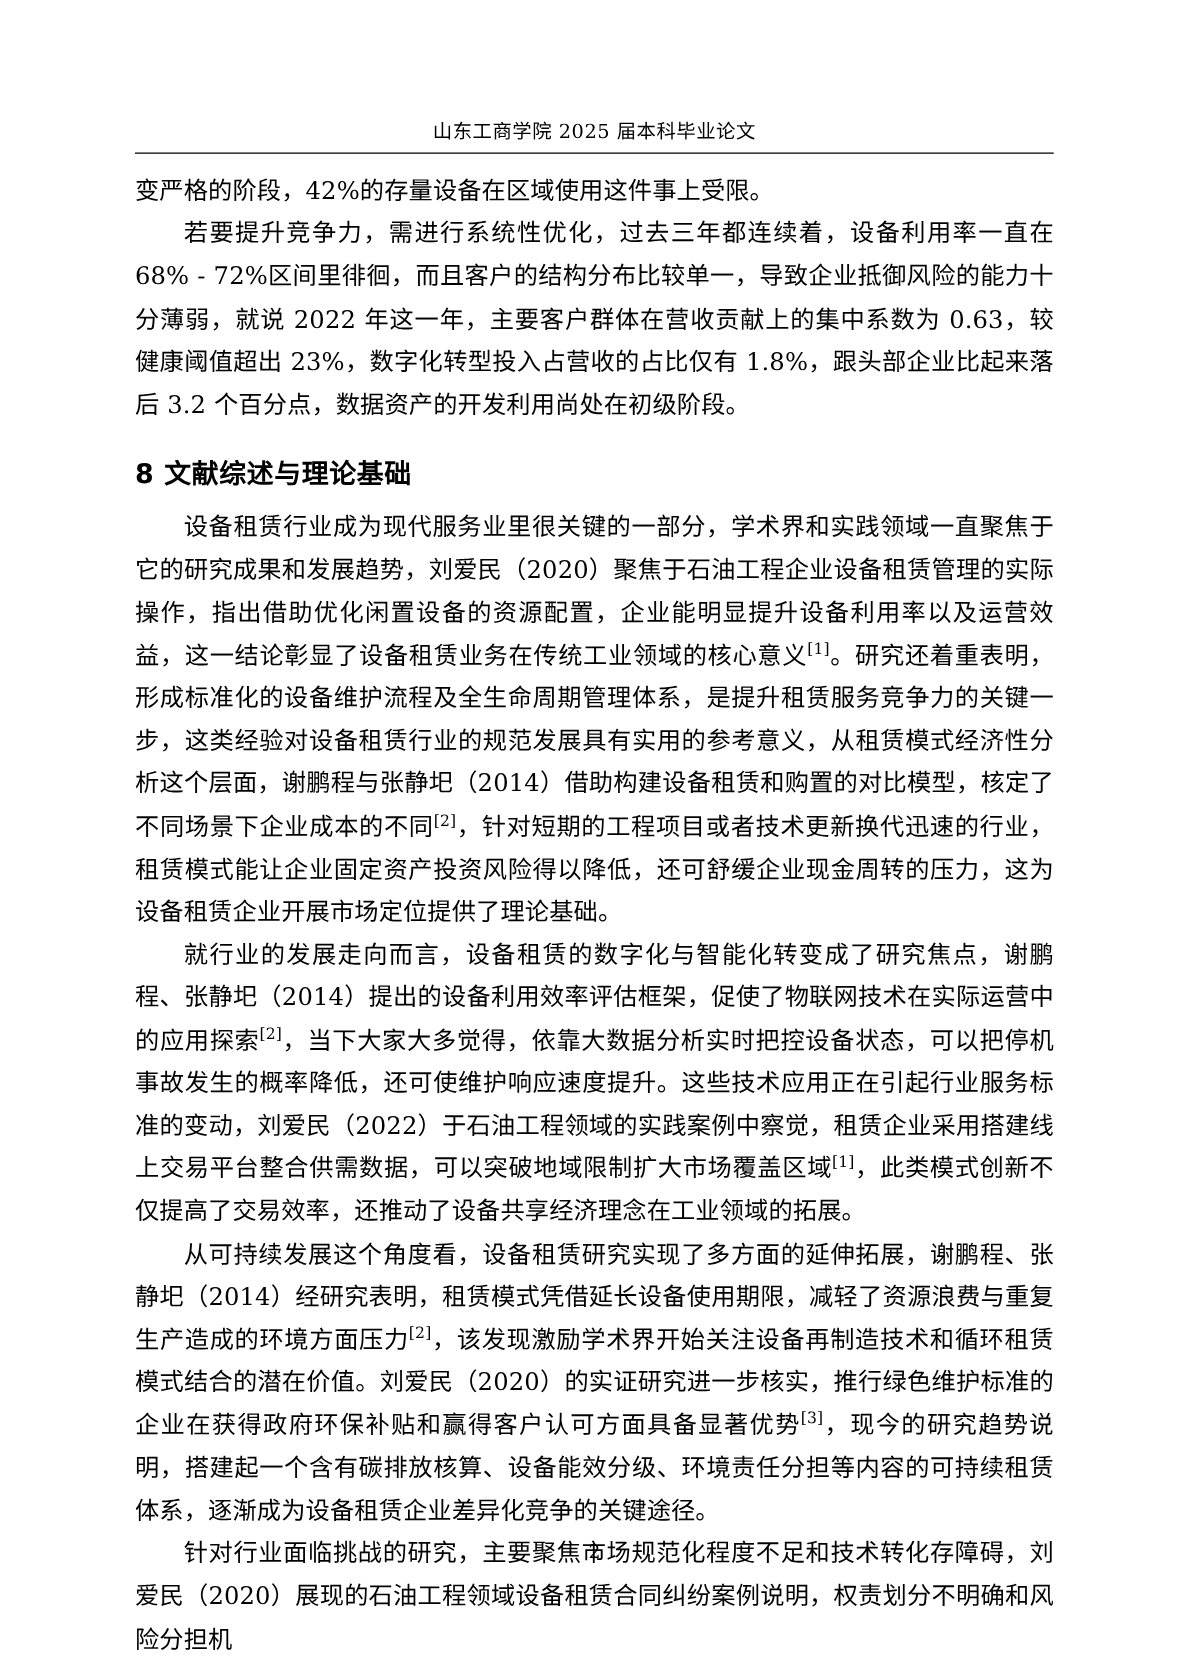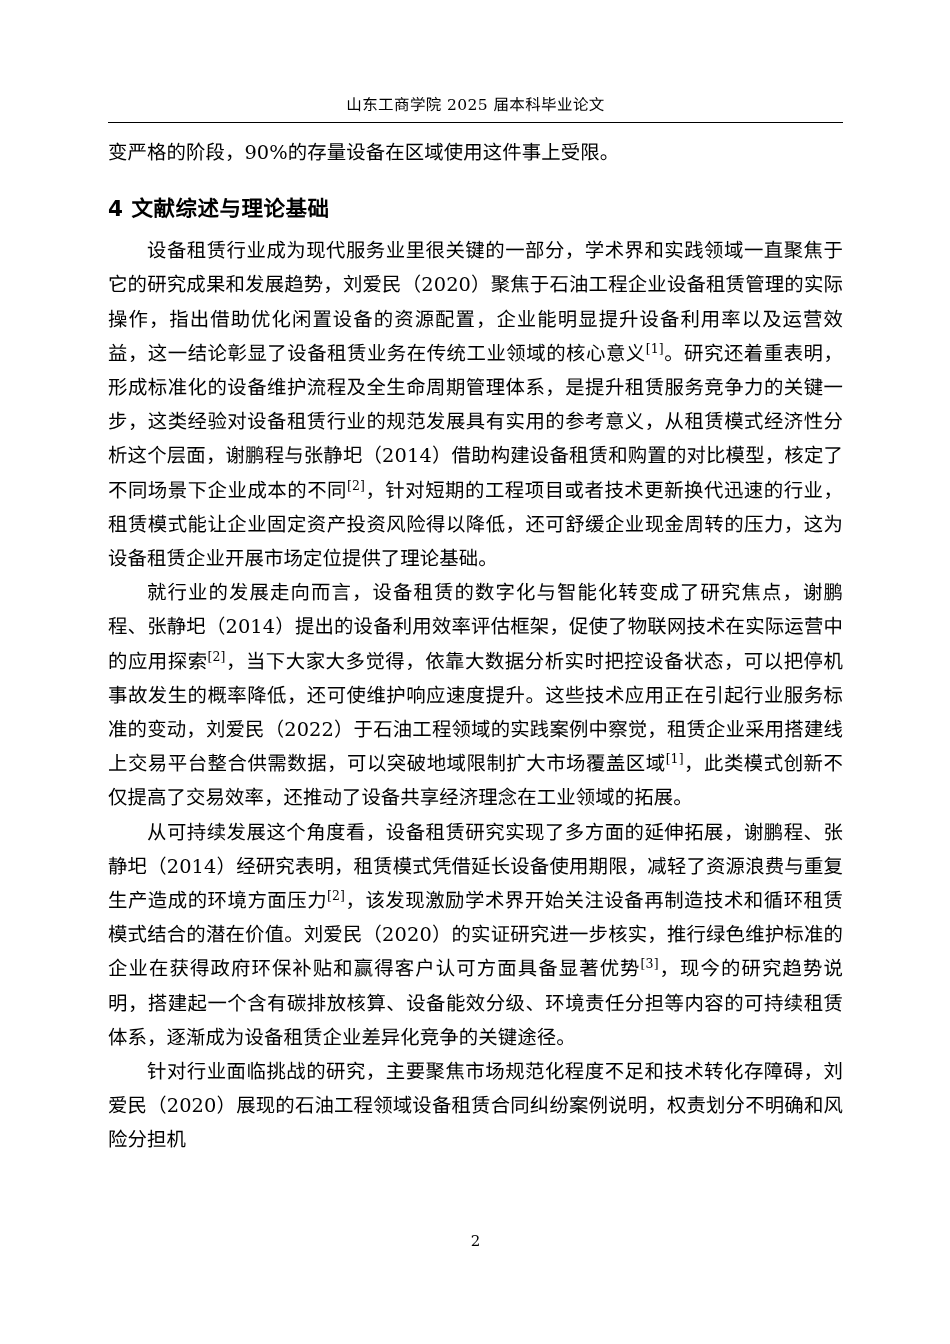--- a/index.html
+++ b/index.html
@@ -92,24 +92,25 @@
 </head>
 <body>
 
 <div class="page">
 
   <div class="header">山东工商学院 2025 届本科毕业论文</div>
   <div class="header-rule"></div>
 
   <div class="content">
 
-    <p class="body-par">变严格的阶段，90%的存量设备在区域使用这件事上受限。</p>
+    <p class="body-par">变严格的阶段，42%的存量设备在区域使用这件事上受限。</p>
 
+    <p class="body-par indent">若要提升竞争力，需进行系统性优化，过去三年都连续着，设备利用率一直在 68% - 72%区间里徘徊，而且客户的结构分布比较单一，导致企业抵御风险的能力十分薄弱，就说 2022 年这一年，主要客户群体在营收贡献上的集中系数为 0.63，较健康阈值超出 23%，数字化转型投入占营收的占比仅有 1.8%，跟头部企业比起来落后 3.2 个百分点，数据资产的开发利用尚处在初级阶段。</p>
 
-    <h2 class="heading1">4  文献综述与理论基础</h2>
+    <h2 class="heading1">8  文献综述与理论基础</h2>
 
 
     <p class="body-par indent"><span>设备租赁行业成为现代服务业里很关键的一部分，学术界和实践领域一直聚焦于它的研究成果和发展趋势，刘爱民（2020）聚焦于石油工程企业设备租赁管理的实际操作，指出借助优化闲置设备的资源配置，企业能明显提升设备利用率以及运营效益，这一结论彰显了设备租赁业务在传统工业领域的核心意义</span><span class="sup">[1]</span><span>。研究还着重表明，形成标准化的设备维护流程及全生命周期管理体系，是提升租赁服务竞争力的关键一步，这类经验对设备租赁行业的规范发展具有实用的参考意义，从租赁模式经济性分析这个层面，谢鹏程与张静圯（2014）借助构建设备租赁和购置的对比模型，核定了不同场景下企业成本的不同</span><span class="sup">[2]</span><span>，针对短期的工程项目或者技术更新换代迅速的行业，租赁模式能让企业固定资产投资风险得以降低，还可舒缓企业现金周转的压力，这为设备租赁企业开展市场定位提供了理论基础。</span></p>
 
     <p class="body-par indent"><span>就行业的发展走向而言，设备租赁的数字化与智能化转变成了研究焦点，谢鹏程、张静圯（2014）提出的设备利用效率评估框架，促使了物联网技术在实际运营中的应用探索</span><span class="sup">[2]</span><span>，当下大家大多觉得，依靠大数据分析实时把控设备状态，可以把停机事故发生的概率降低，还可使维护响应速度提升。这些技术应用正在引起行业服务标准的变动，刘爱民（2022）于石油工程领域的实践案例中察觉，租赁企业采用搭建线上交易平台整合供需数据，可以突破地域限制扩大市场覆盖区域</span><span class="sup">[1]</span><span>，此类模式创新不仅提高了交易效率，还推动了设备共享经济理念在工业领域的拓展。</span></p>
 
     <p class="body-par indent"><span>从可持续发展这个角度看，设备租赁研究实现了多方面的延伸拓展，谢鹏程、张静圯（2014）经研究表明，租赁模式凭借延长设备使用期限，减轻了资源浪费与重复生产造成的环境方面压力</span><span class="sup">[2]</span><span>，该发现激励学术界开始关注设备再制造技术和循环租赁模式结合的潜在价值。刘爱民（2020）的实证研究进一步核实，推行绿色维护标准的企业在获得政府环保补贴和赢得客户认可方面具备显著优势</span><span class="sup">[3]</span><span>，现今的研究趋势说明，搭建起一个含有碳排放核算、设备能效分级、环境责任分担等内容的可持续租赁体系，逐渐成为设备租赁企业差异化竞争的关键途径。</span></p>
 
     <p class="body-par indent">针对行业面临挑战的研究，主要聚焦市场规范化程度不足和技术转化存障碍，刘爱民（2020）展现的石油工程领域设备租赁合同纠纷案例说明，权责划分不明确和风险分担机</p>
 

